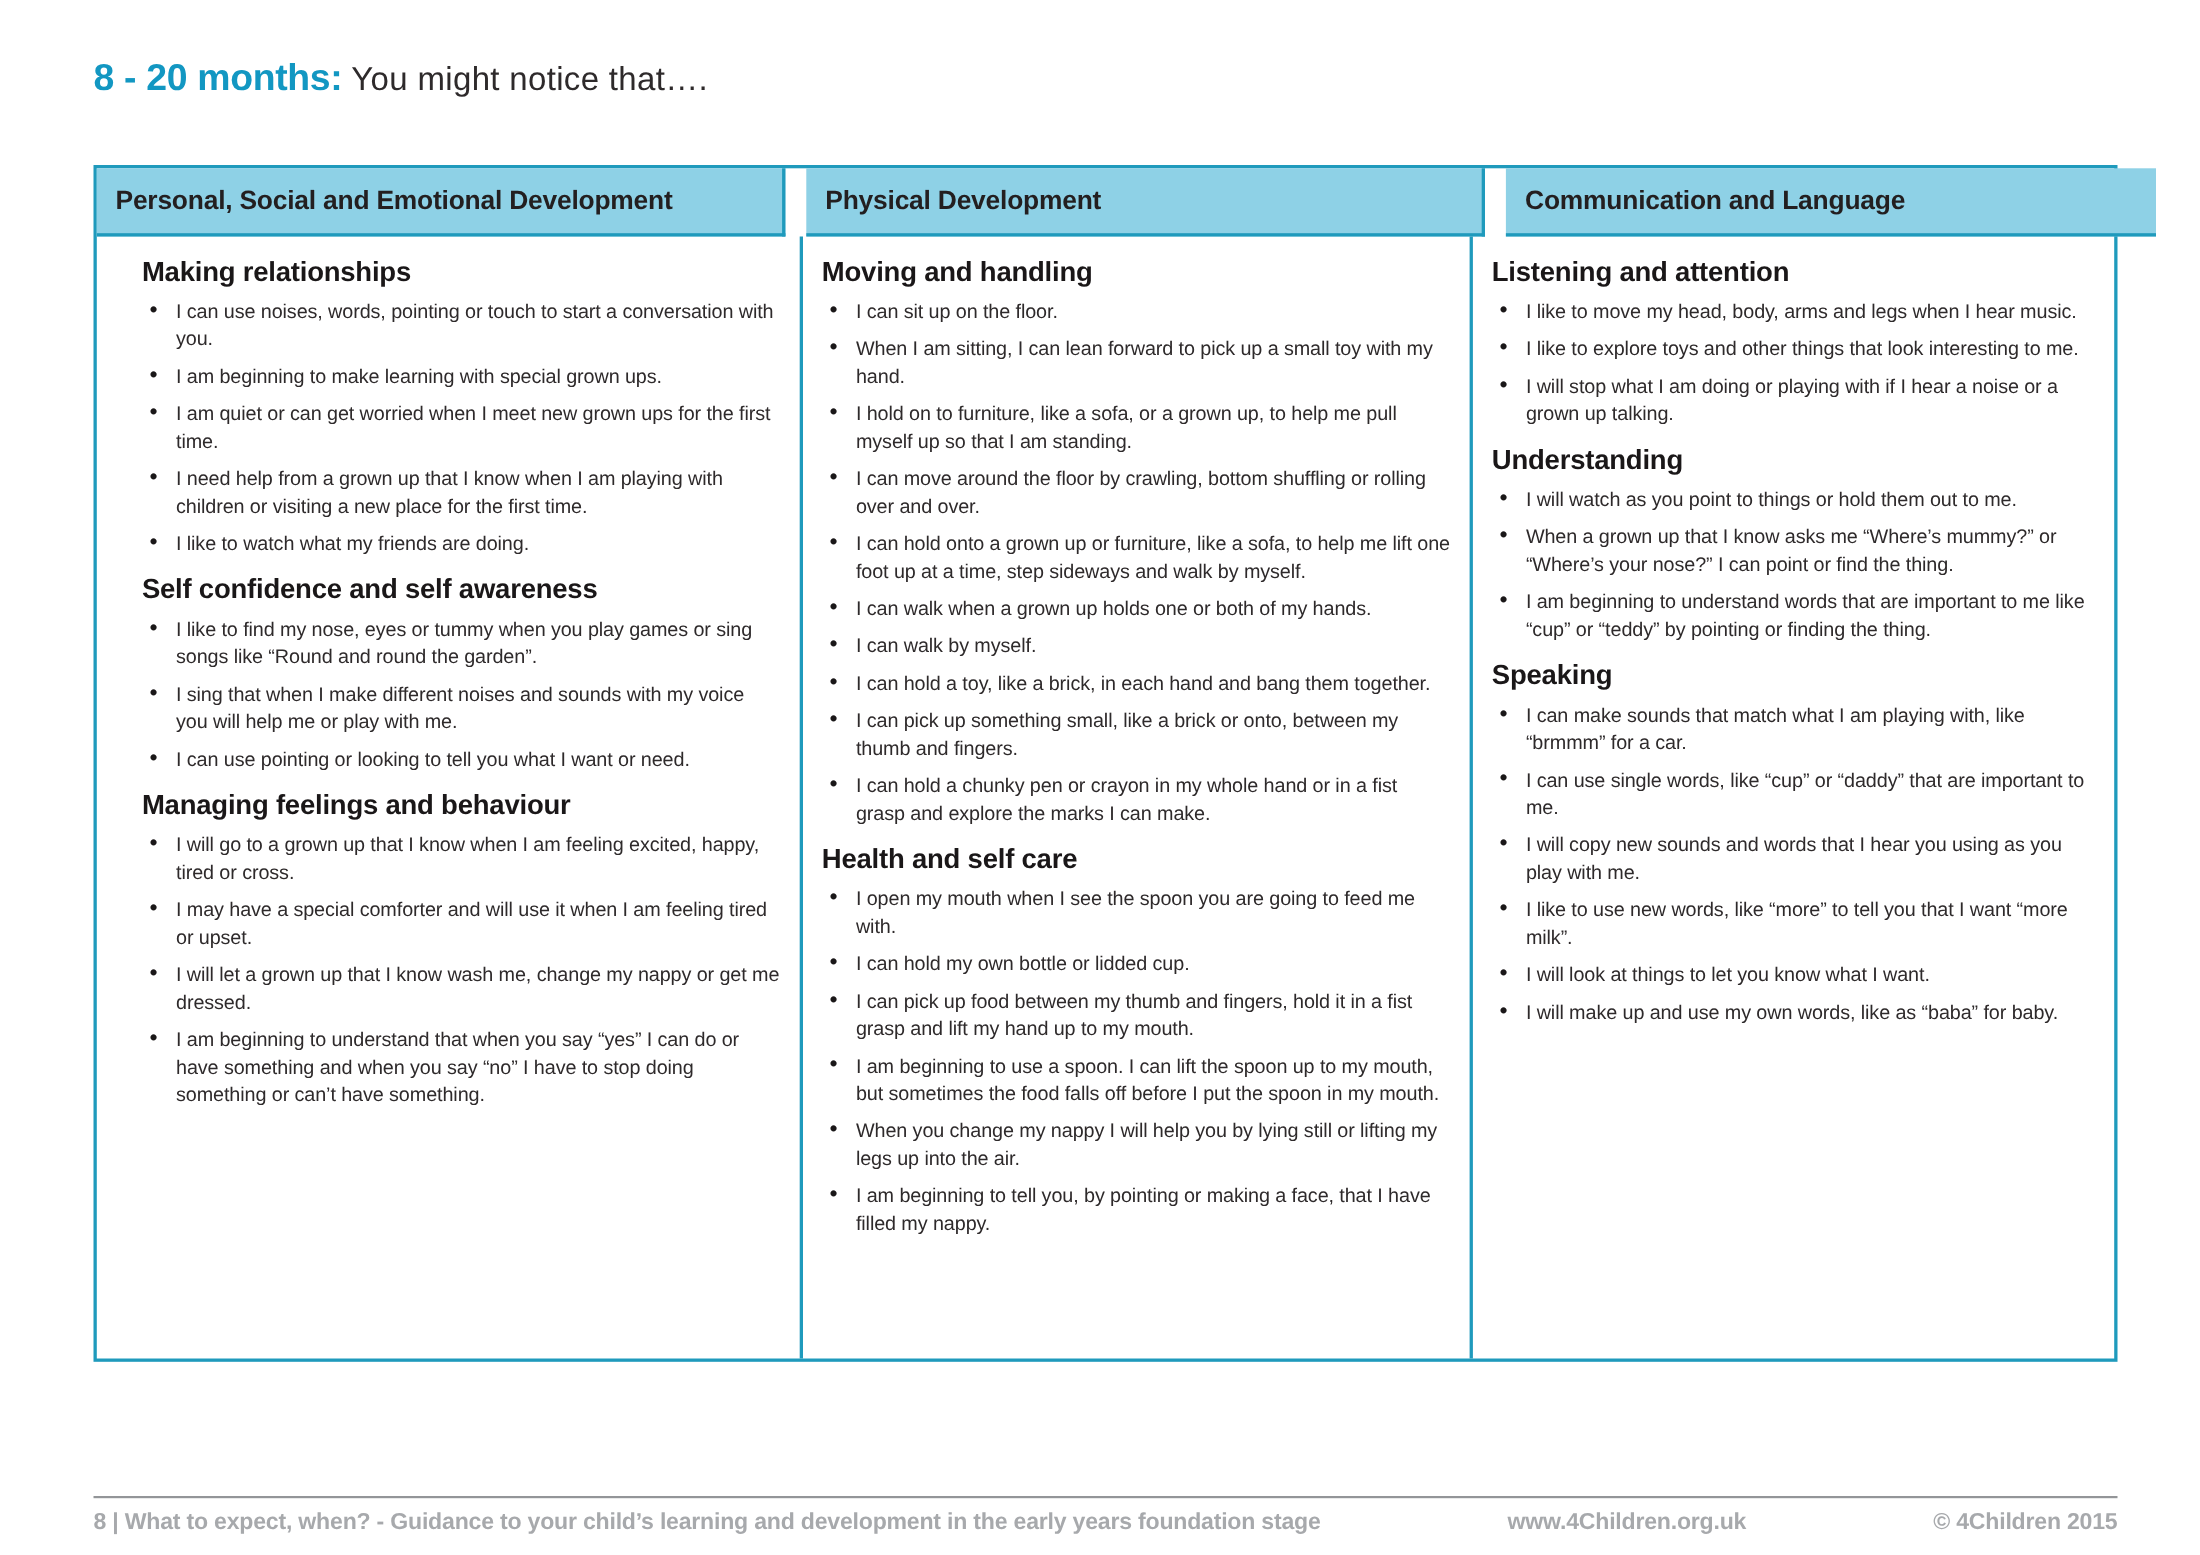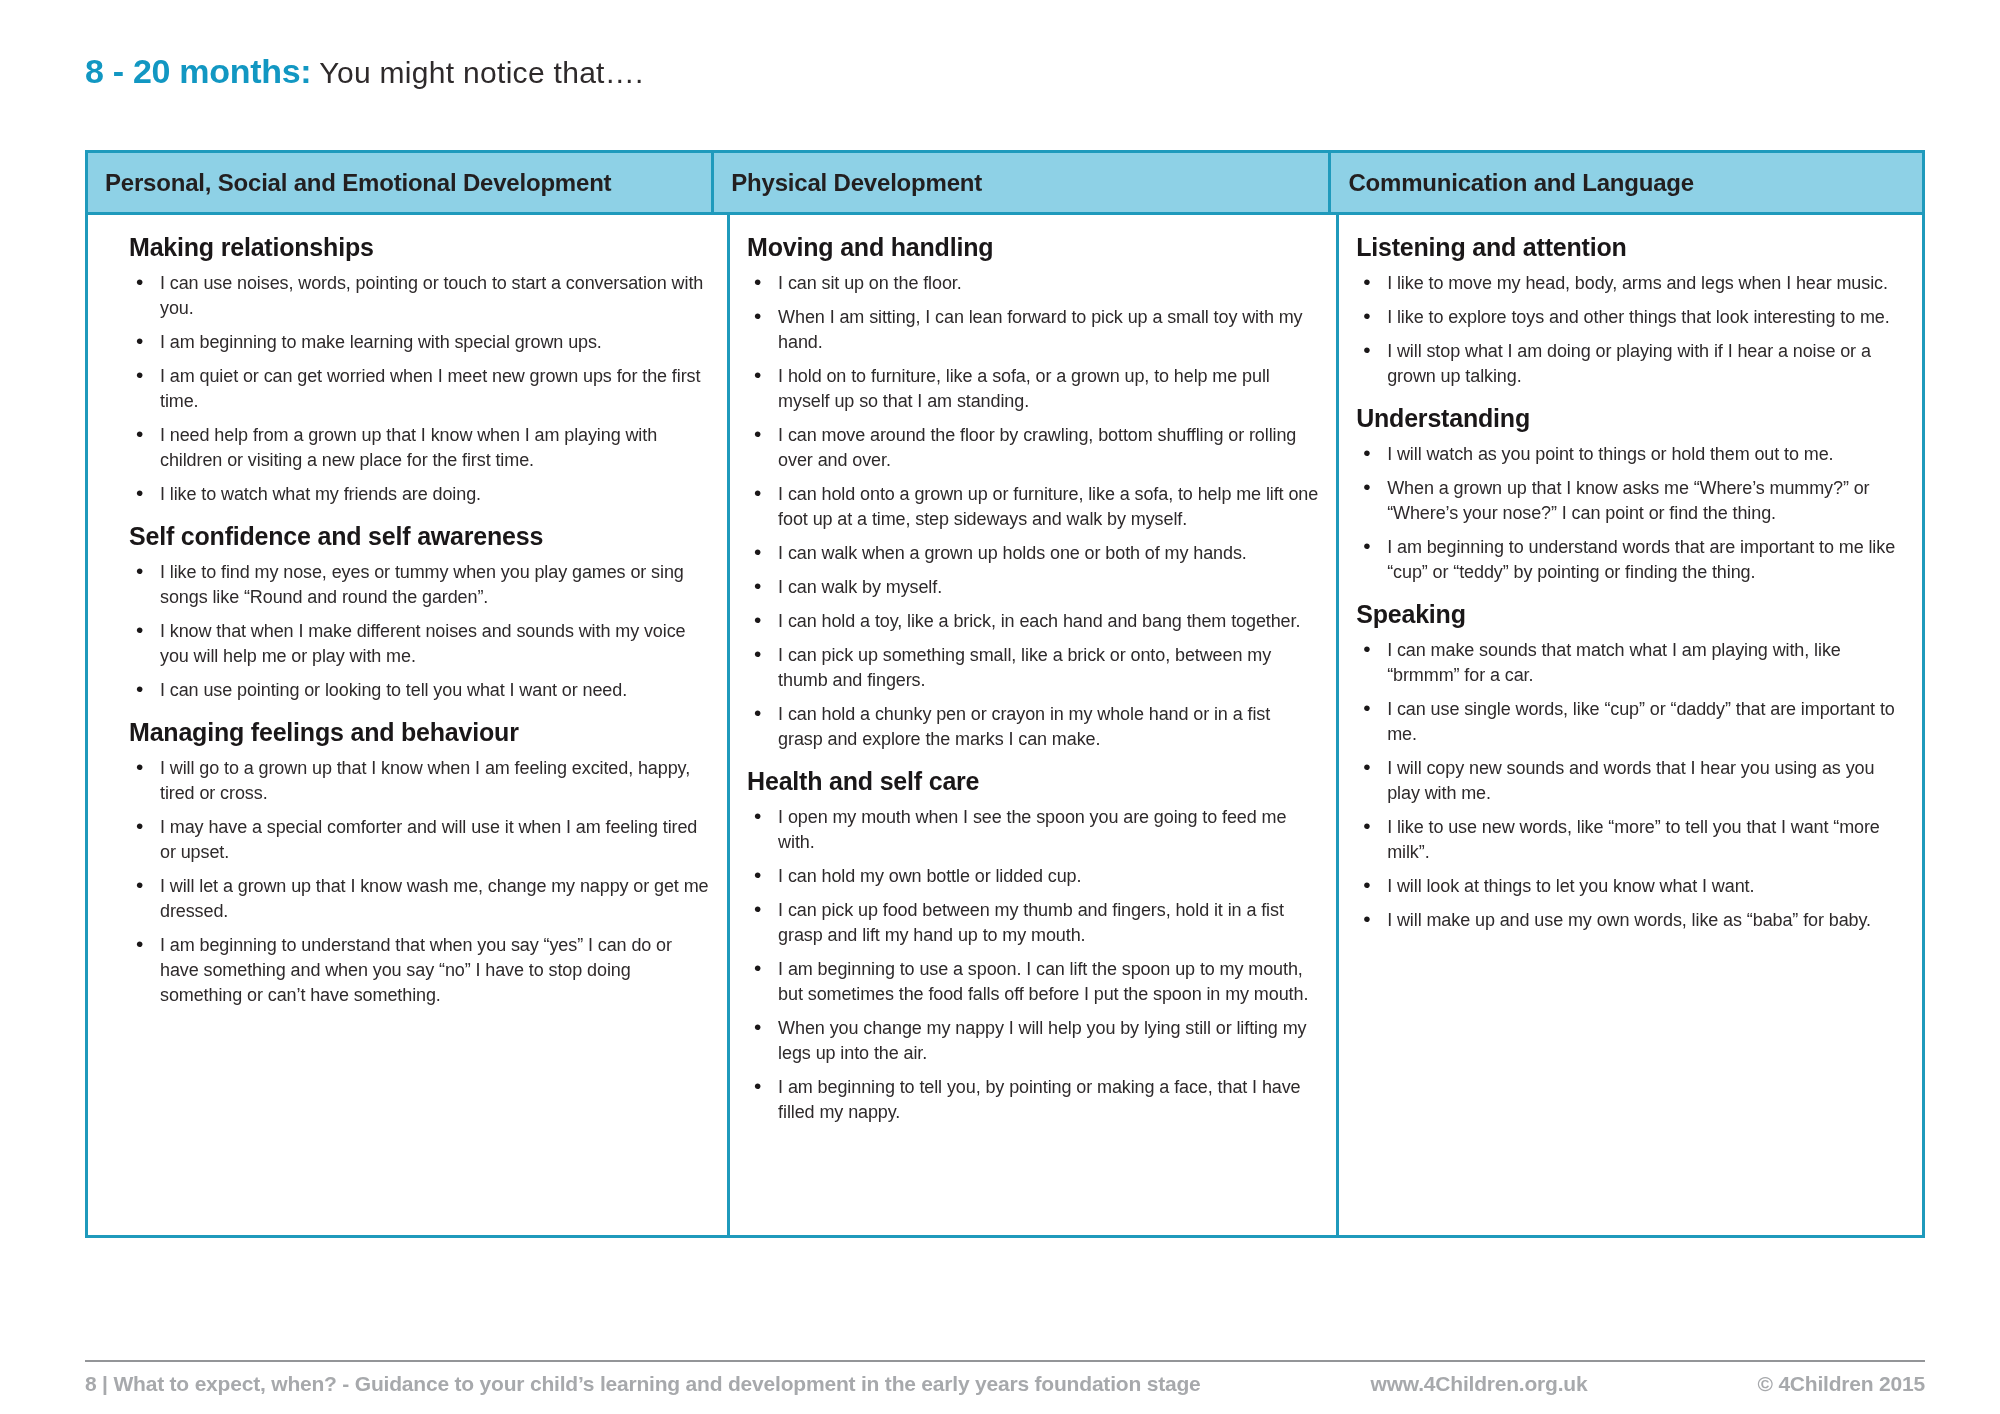--- a/index.html
+++ b/index.html
@@ -15,21 +15,21 @@
   .title { position:absolute; left:85px; top:52px; white-space:nowrap; }
   .title-accent { color:#1297c2; font-weight:bold; font-size:34px; letter-spacing:-0.3px; }
   .title-rest { color:#2e2a2b; font-weight:400; font-size:30px; letter-spacing:0.3px; }
 
   
   .devtable {
     position:absolute; left:85px; top:150px; width:1840px; height:1088px;
     border:3px solid #1f9abc; background:#ffffff;
     display:flex; flex-direction:column;
   }
-  .thead { display:grid; grid-template-columns:34.15% 33.65% 32.2%; flex:0 0 auto; }
+  .thead { display:grid; grid-template-columns:34.15% 33.65% 32.2%; flex:0 0 auto;gap:19px; }
   .th {
     background:#8ed1e6;
     border-right:3px solid #1f9abc;
     border-bottom:3px solid #1f9abc;
     font-weight:bold; font-size:24px; letter-spacing:-0.2px;
     padding:16px 14px 15px 17px;
   }
   .th:last-child { border-right:none; }
   .tbody { display:grid; grid-template-columns:34.15% 33.65% 32.2%; flex:1 1 auto;margin-left:24px; }
   .td {
@@ -81,21 +81,21 @@
           <ul class="bullets">
             <li>I can use noises, words, pointing or touch to start a conversation with you.</li>
             <li>I am beginning to make learning with special grown ups.</li>
             <li>I am quiet or can get worried when I meet new grown ups for the first time.</li>
             <li>I need help from a grown up that I know when I am playing with children or visiting a new place for the first time.</li>
             <li>I like to watch what my friends are doing.</li>
           </ul>
           <div class="section-heading">Self confidence and self awareness</div>
           <ul class="bullets">
             <li>I like to find my nose, eyes or tummy when you play games or sing songs like “Round and round the garden”.</li>
-            <li>I know that when I make different noises and sounds with my voice you will help me or play with me.</li>
+            <li>I sing that when I make different noises and sounds with my voice you will help me or play with me.</li>
             <li>I can use pointing or looking to tell you what I want or need.</li>
           </ul>
           <div class="section-heading">Managing feelings and behaviour</div>
           <ul class="bullets">
             <li>I will go to a grown up that I know when I am feeling excited, happy, tired or cross.</li>
             <li>I may have a special comforter and will use it when I am feeling tired or upset.</li>
             <li>I will let a grown up that I know wash me, change my nappy or get me dressed.</li>
             <li>I am beginning to understand that when you say “yes” I can do or have something and when you say “no” I have to stop doing something or can’t have something.</li>
           </ul>
         </div>

